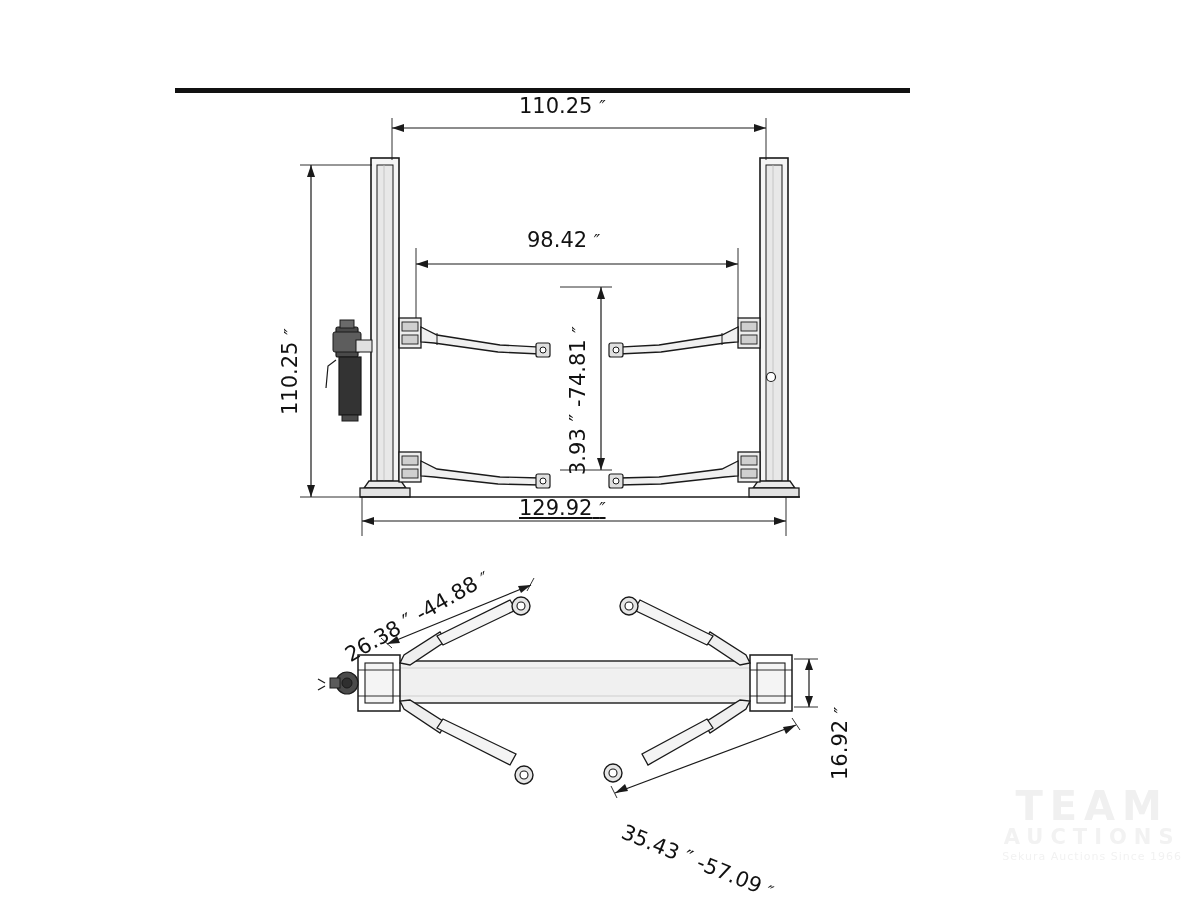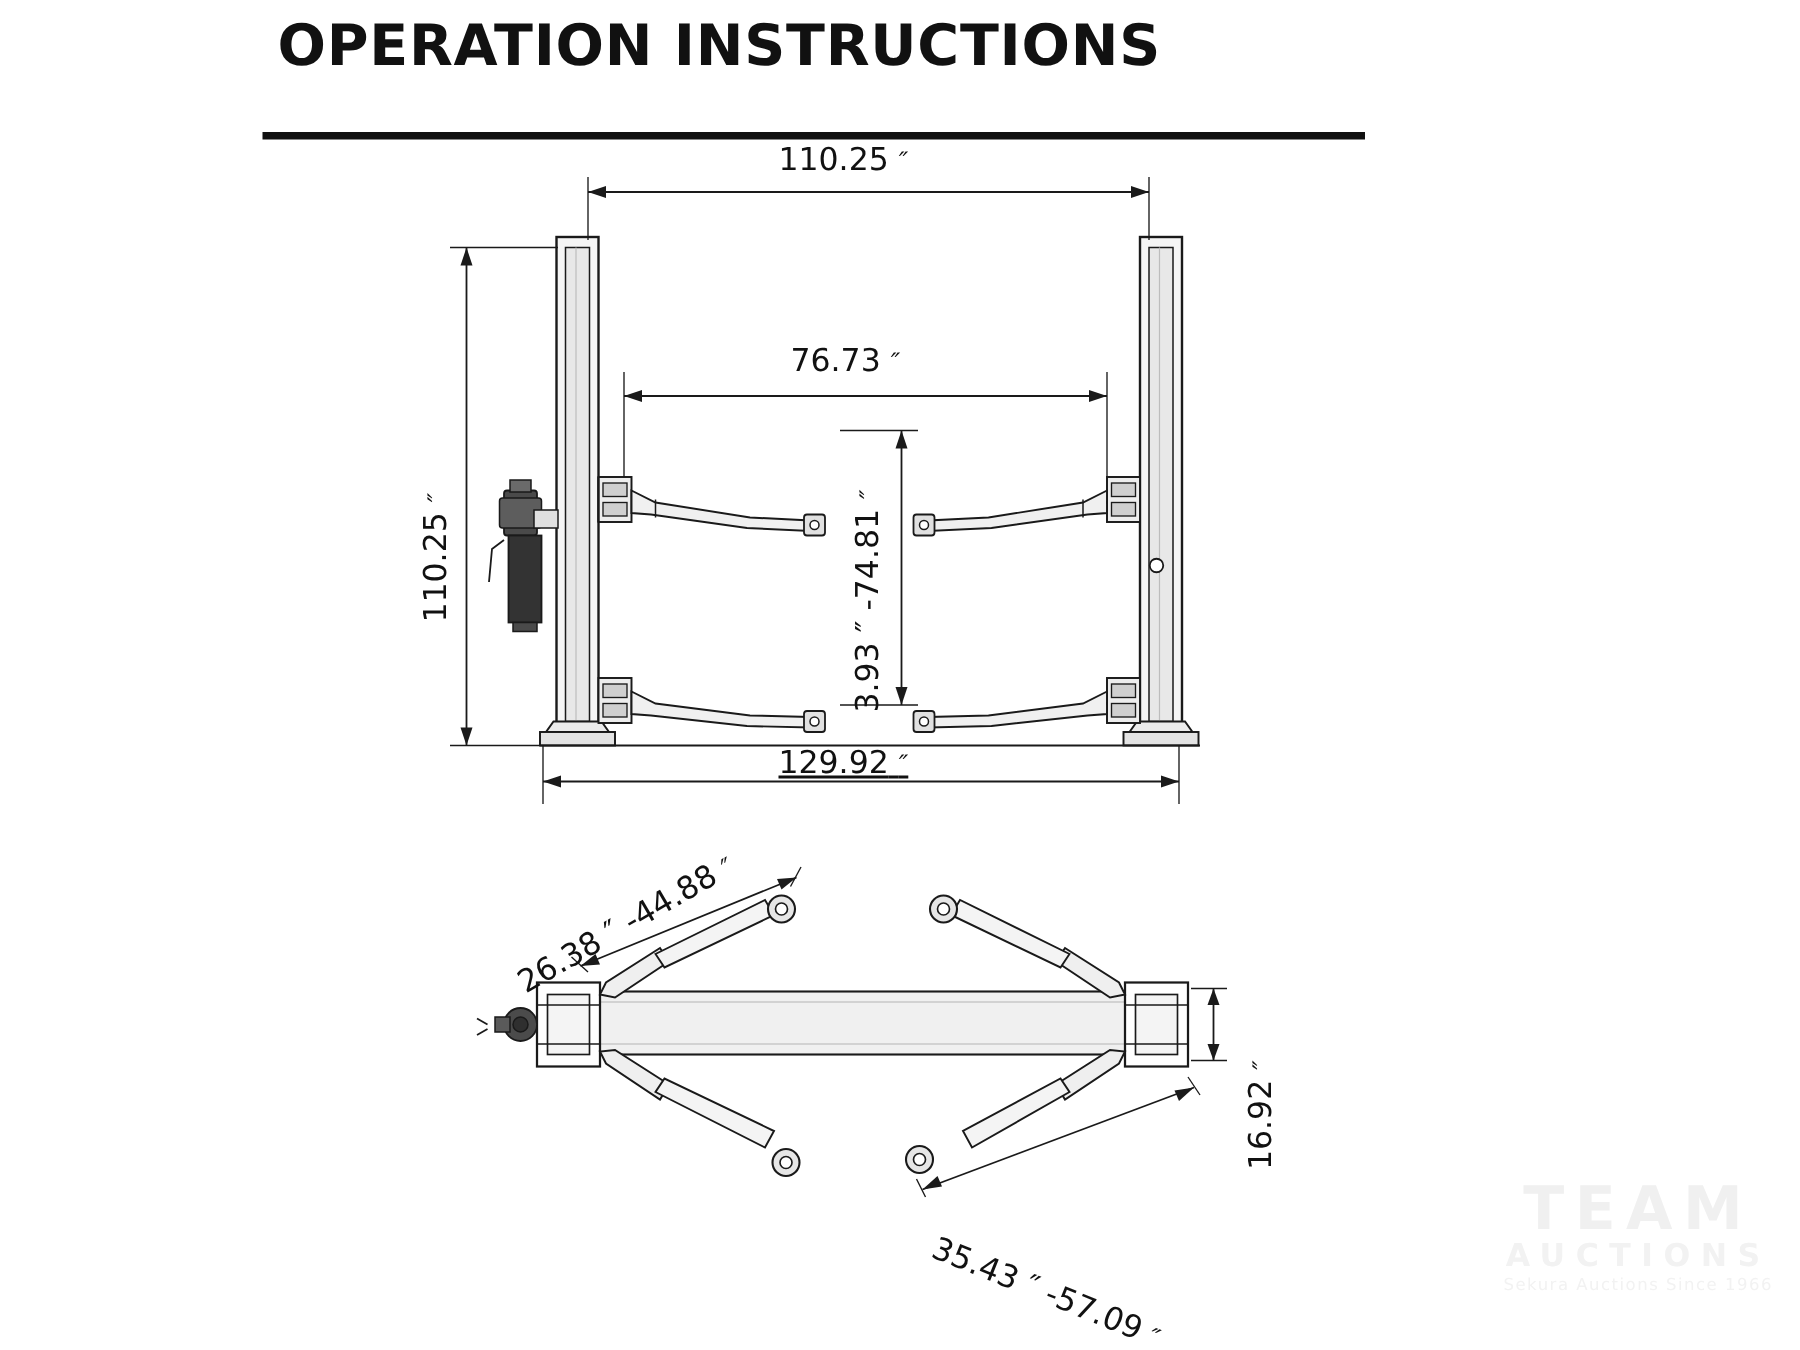--- a/index.html
+++ b/index.html
@@ -102,21 +102,20 @@
     letter-spacing: 1px;
     color: #f2f2f2;
     line-height: 1.4;
   }
 </style>
 </head>
 <body>
 
 <div class="page">
 
-  <div class="title">OPERATION INSTRUCTIONS</div>
   <div class="title-rule"></div>
 
   <div class="diagram-area">
 
     <svg class="draw" width="1200" height="900" viewBox="0 0 1200 900">
       <g stroke="#1a1a1a" fill="none" stroke-width="1.4">
 
         <rect x="371" y="158" width="28" height="330" fill="#f5f5f5" stroke="#1a1a1a" stroke-width="1.6"></rect>
         <rect x="377" y="165" width="16" height="316" fill="#e8e8e8" stroke="#1a1a1a" stroke-width="1"></rect>
         <line x1="384" y1="165" x2="384" y2="481" stroke="#bdbdbd" stroke-width="0.8"></line>
@@ -263,21 +262,21 @@
 
       </g>
     </svg>
 
     <div class="dimlabel" style="left:519px; top:94px;">
       <span>110.25</span>
       <span class="unit">″</span>
     </div>
 
     <div class="dimlabel" style="left:527px; top:228px;">
-      <span>76.73</span>
+      <span>98.42</span>
       <span class="unit">″</span>
     </div>
 
     <div class="dimlabel rot90" style="left:278px; top:415px;">
       <span>110.25</span>
       <span class="unit">″</span>
     </div>
 
     <div class="dimlabel rot90" style="left:566px; top:475px;">
       <span>3.93 ″ -74.81</span>

